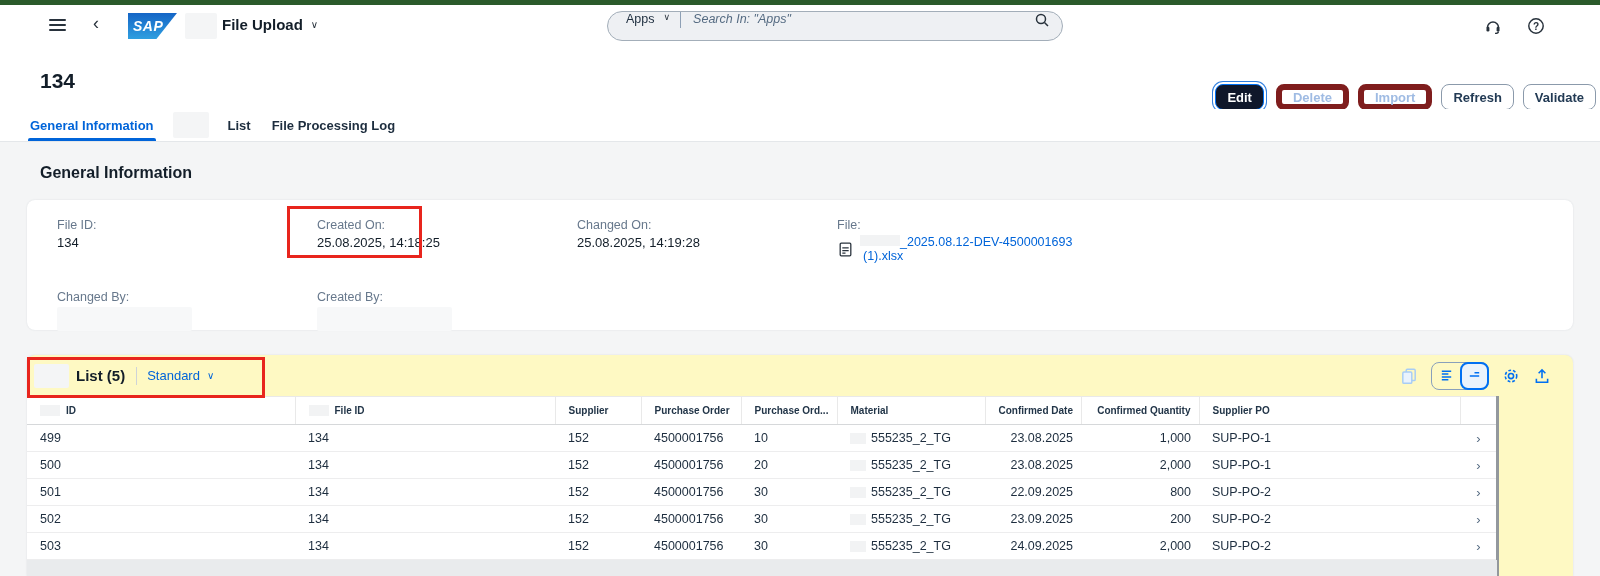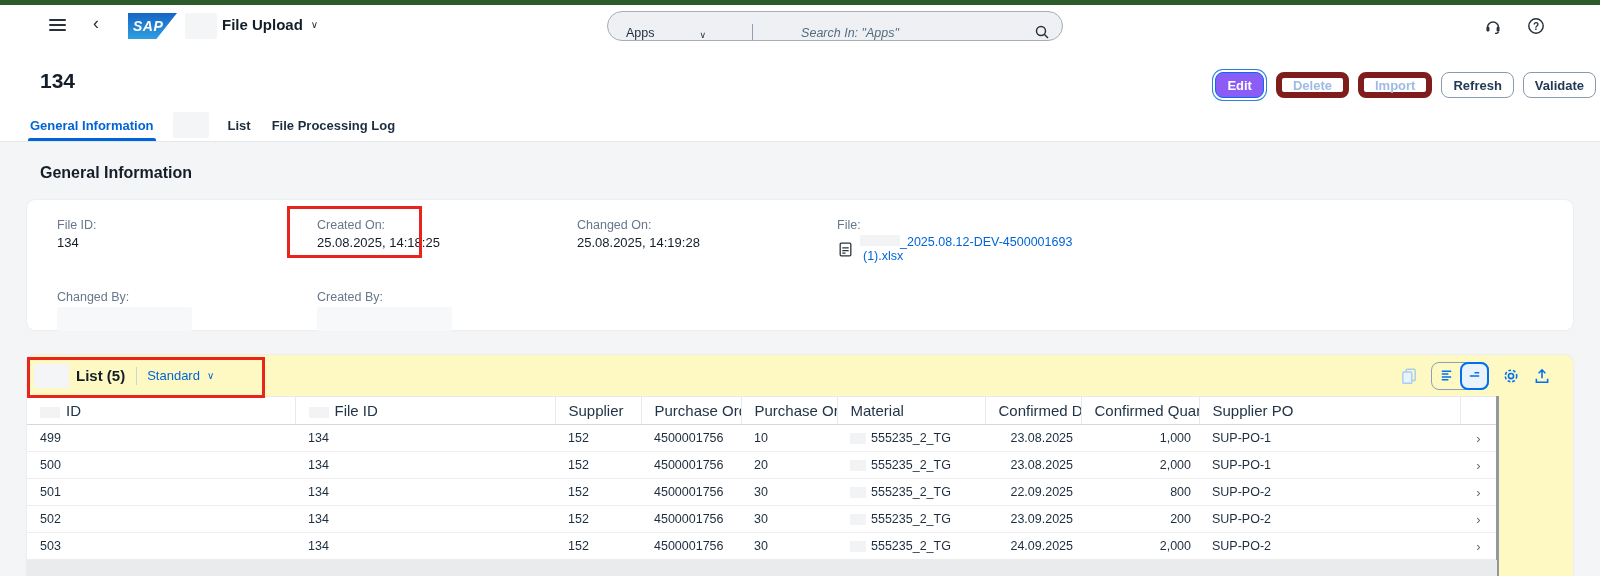--- a/index.html
+++ b/index.html
@@ -23,37 +23,37 @@
     color:#fff; font-weight:bold; font-style:italic; font-size:14px;
     display:flex; align-items:center; padding-left:5px; letter-spacing:0.5px;
   }
   .shell-redact { position:absolute; left:185px; top:8px; width:32px; height:26px; background:#f4f5f6; border-radius:2px; }
   .app-title { position:absolute; left:222px; top:11px; font-size:15px; font-weight:700; color:#131e29; display:flex; gap:8px; align-items:center; cursor:pointer; }
   .app-title .caret { font-size:10px; color:#28323c; font-weight:400; }
 
   .search {
     position:absolute; left:607px; top:6px; width:456px; height:30px;
     background:#eef0f3; border:1px solid #a3aeb9; border-radius:16px;
-    display:flex; align-items:flex-end; padding:0 12px 0 18px; cursor:text;gap:36px;
+    display:flex; align-items:flex-start; padding:0 12px 0 18px; cursor:text;
   }
   .search .scope { font-size:12.5px; color:#1d2d3e; }
   .search .caret { font-size:9px; margin:0 10px 0 9px; color:#28323c; }
   .search .vdiv { width:1px; height:16px; background:#8ea0b5; margin-right:12px; }
   .search .ph { font-size:12.5px; font-style:italic; color:#556b82; flex:1; }
   .shell-icon { position:absolute; top:12px; width:18px; height:18px; cursor:pointer; }
 
   
   .title-row { position:absolute; left:0; top:47px; width:1600px; height:62px; background:#fff; }
   .obj-title { position:absolute; left:40px; top:22px; font-size:21px; font-weight:700; color:#131e29; }
   .actions { position:absolute; right:4px; top:21px; display:flex; gap:9px; align-items:center; }
   .btn {
     height:26px; padding:0 11px; border-radius:8px; font-size:13px; font-weight:600;
     font-family:"Liberation Sans", sans-serif; background:#fff; cursor:pointer; white-space:nowrap;
   }
-  .btn-primary { background:#8b5cf6; color:#fff; border:1px solid #0070f2; box-shadow:0 0 0 2px #fff, 0 0 0 3px #2f7fe0; margin:4px 3px; }
+  .btn-primary { background:#0f172a; color:#fff; border:1px solid #0070f2; box-shadow:0 0 0 2px #fff, 0 0 0 3px #2f7fe0; margin:16px 3px; }
   .btn-disabled { color:#9fbbe3; border:6px solid #7f1d1d; cursor:default;text-align:right; }
   .btn-outline { color:#223a54; border:1px solid #8b9aab; }
 
   
   .tabbar { position:absolute; left:0; top:109px; width:1600px; height:33px; background:#fff; border-bottom:1px solid #e4e7ea; }
   .tabs { display:flex; align-items:center; height:100%; padding-left:28px; gap:17px; }
   .tab { font-size:13px; font-weight:700; color:#1d2d3e; height:100%; display:flex; align-items:center; position:relative; cursor:pointer; padding:0 2px; }
   .tab.active { color:#0064d9; }
   .tab.active::after { content:""; position:absolute; left:0; right:0; bottom:0; height:3px; background:#0064d9; border-radius:2px 2px 0 0; }
   .tab-redact { width:36px; height:26px; background:#f4f5f6; border-radius:2px; }
@@ -87,21 +87,21 @@
   .variant .caret { font-size:10px; }
   .list-tools { position:absolute; right:24px; top:0; height:41px; display:flex; align-items:center; gap:13px; }
   .tool { width:18px; height:18px; cursor:pointer; }
   .seg { display:flex; align-items:center; border:1px solid #89a0bb; border-radius:8px; height:28px; }
   .seg-btn { width:29px; height:28px; display:flex; align-items:center; justify-content:center; cursor:pointer; }
   .seg-btn.selected { border:2px solid #0070f2; border-radius:8px; background:#eaf3fc; height:28px; margin:-1px; }
   .tool-clip { width:16px; height:18px; overflow:hidden; }
 
   
   .lt { position:absolute; left:0; top:41px; table-layout:fixed; width:1470px; border-collapse:collapse; }
-  .lt th { height:28px; font-size:15px; font-weight:400; color:#223548; text-align:left; padding:0 8px 0 13px;
+  .lt th { height:28px; font-size:10px; font-weight:700; color:#223548; text-align:left; padding:0 8px 0 13px;
            border-top:1px solid #e9e9e9; border-right:1px solid #e9e9e9; border-bottom:1px solid #d6d8da;
            white-space:nowrap; overflow:hidden; background:#fff; }
   .lt td { height:27px; font-size:12.5px; color:#1d2d3e; padding:0 8px 0 13px; border-bottom:1px solid #ededee;
            white-space:nowrap; overflow:hidden; background:#fff; }
   .lt .c0{width:268px} .lt .c1{width:260px} .lt .c2{width:86px} .lt .c3{width:100px} .lt .c4{width:96px}
   .lt .c5{width:148px} .lt .c6{width:96px} .lt .c7{width:118px} .lt .c8{width:261px} .lt .c9{width:37px}
   .lt th.c6,.lt th.c7,.lt td.c6,.lt td.c7 { text-align:right; }
   .lt td.c9 { text-align:center; padding:0; color:#556b82; font-size:13px; cursor:pointer; }
   .rd-h { display:inline-block; width:20px; height:11px; background:#f2f3f4; margin-right:6px; vertical-align:middle; }
   .rd-m { display:inline-block; width:16px; height:11px; background:#f2f3f4; margin-right:5px; vertical-align:middle; }

